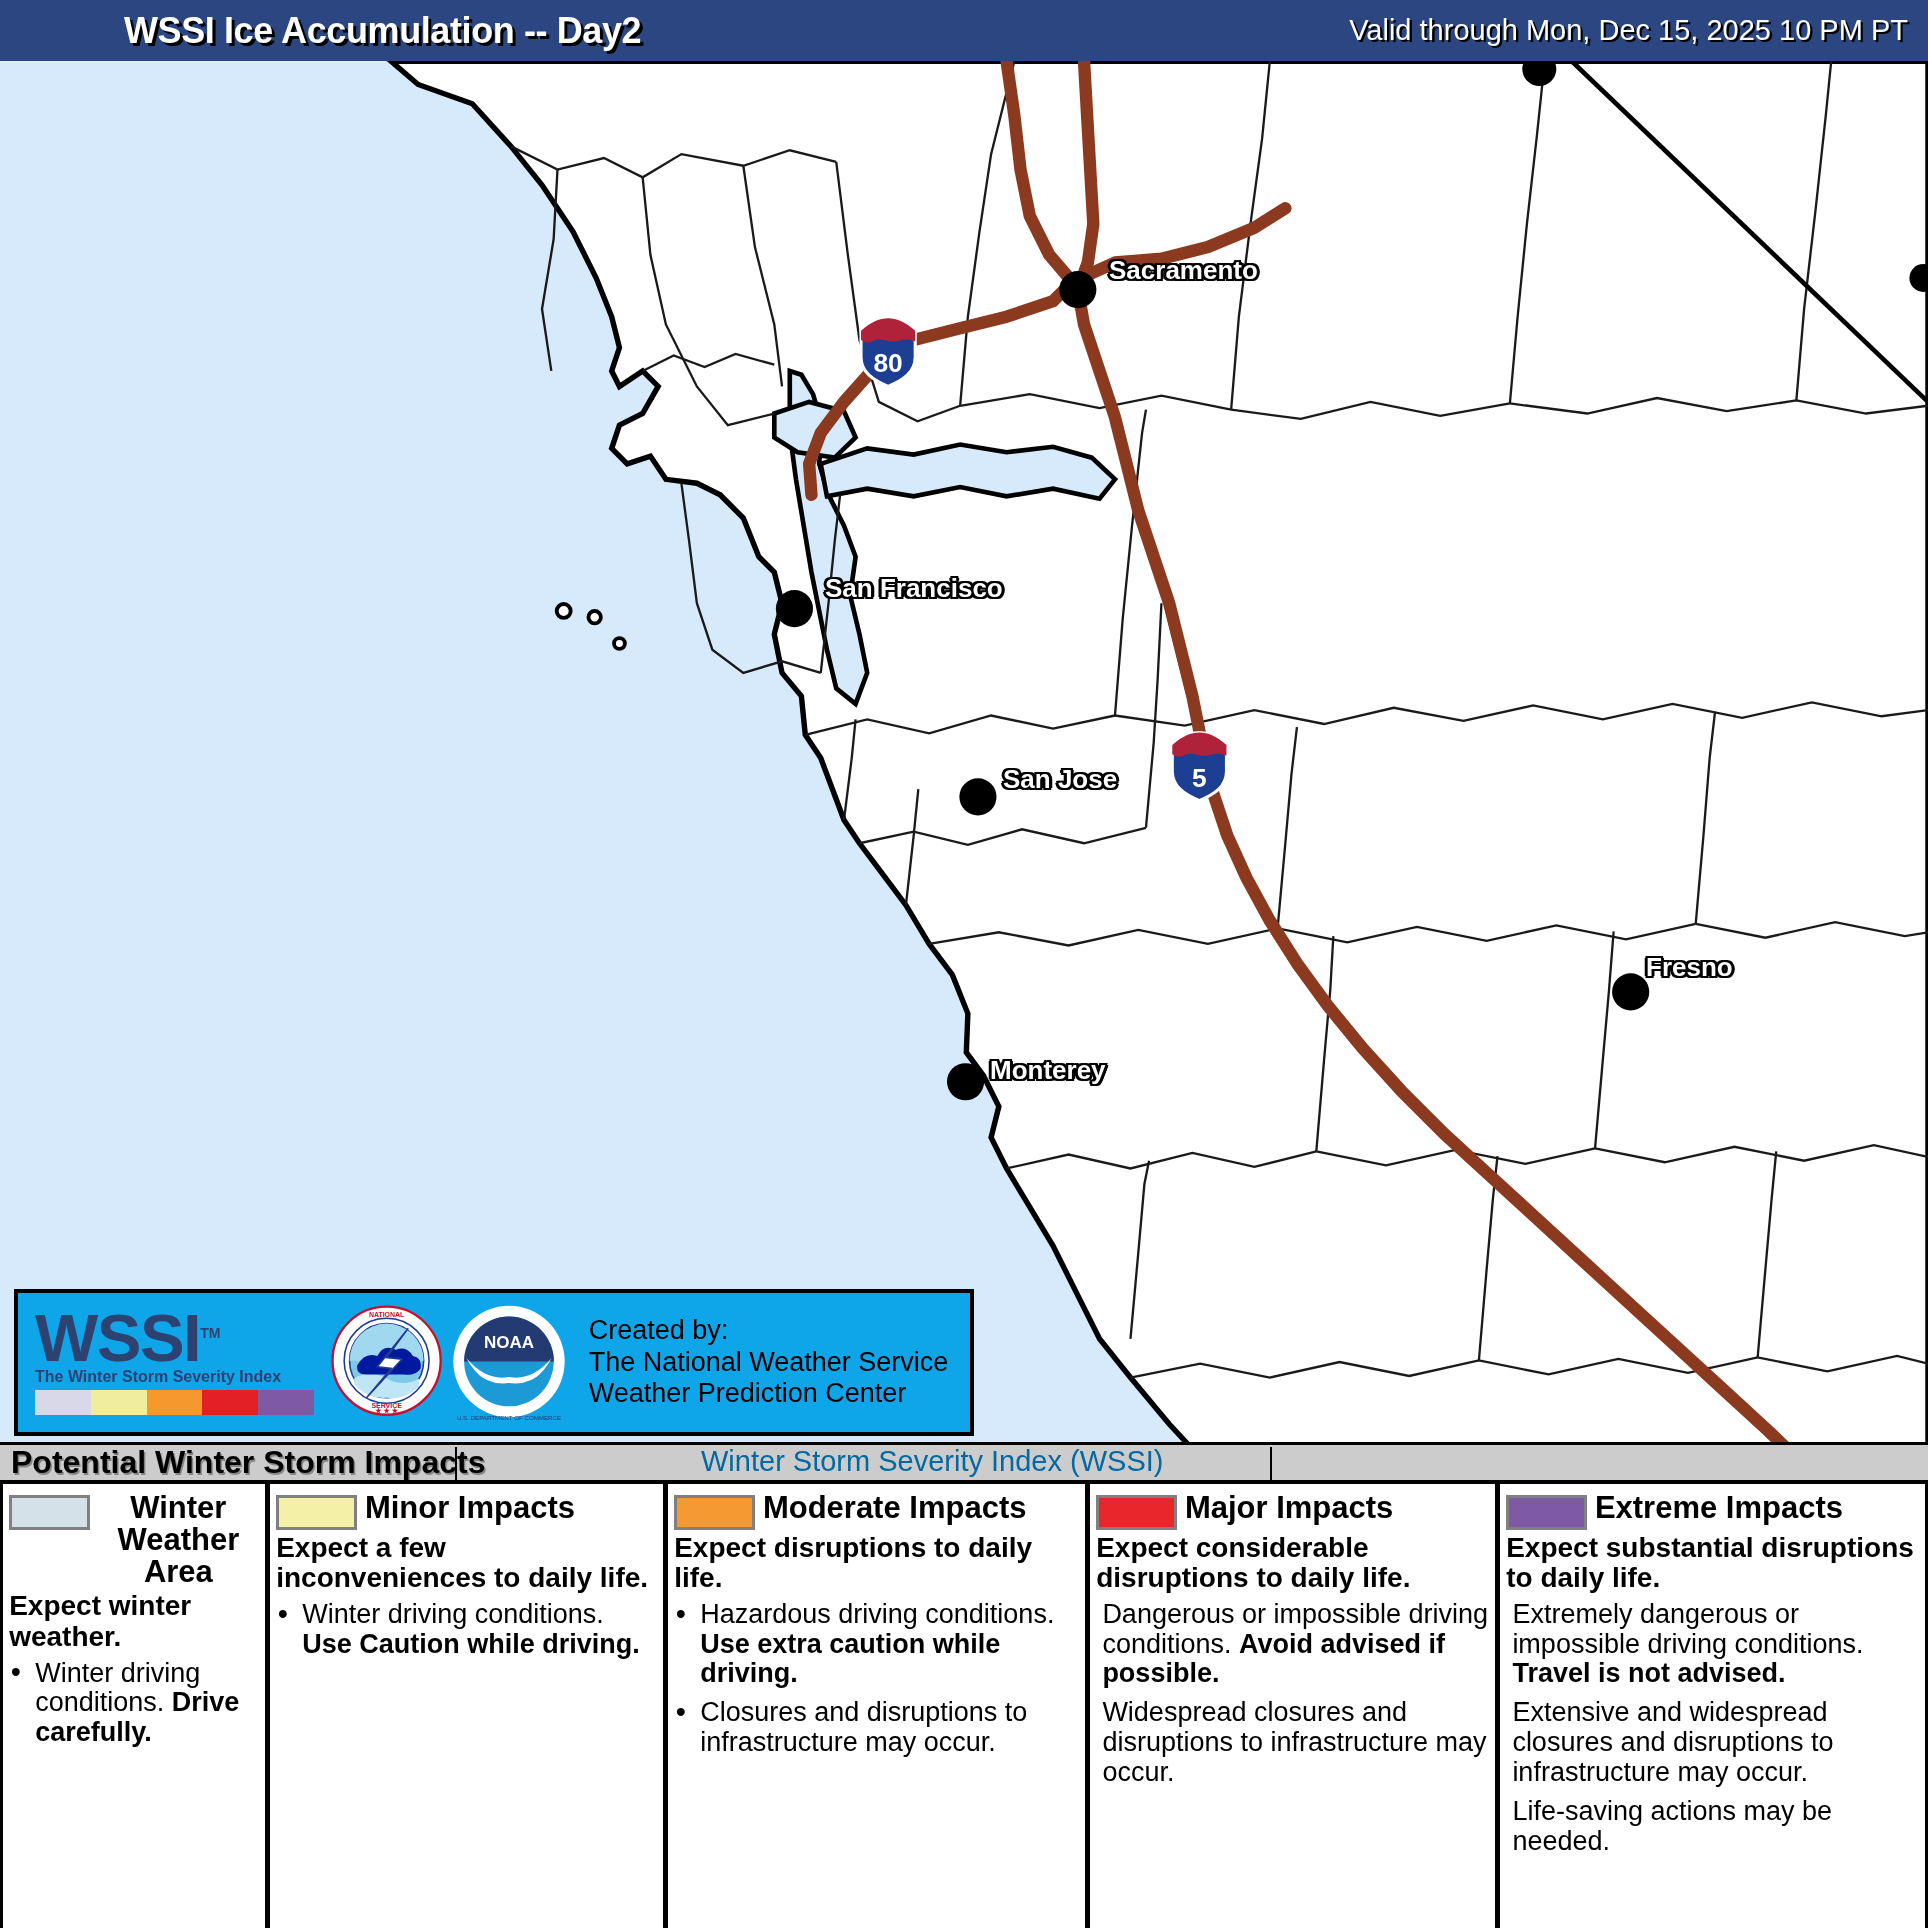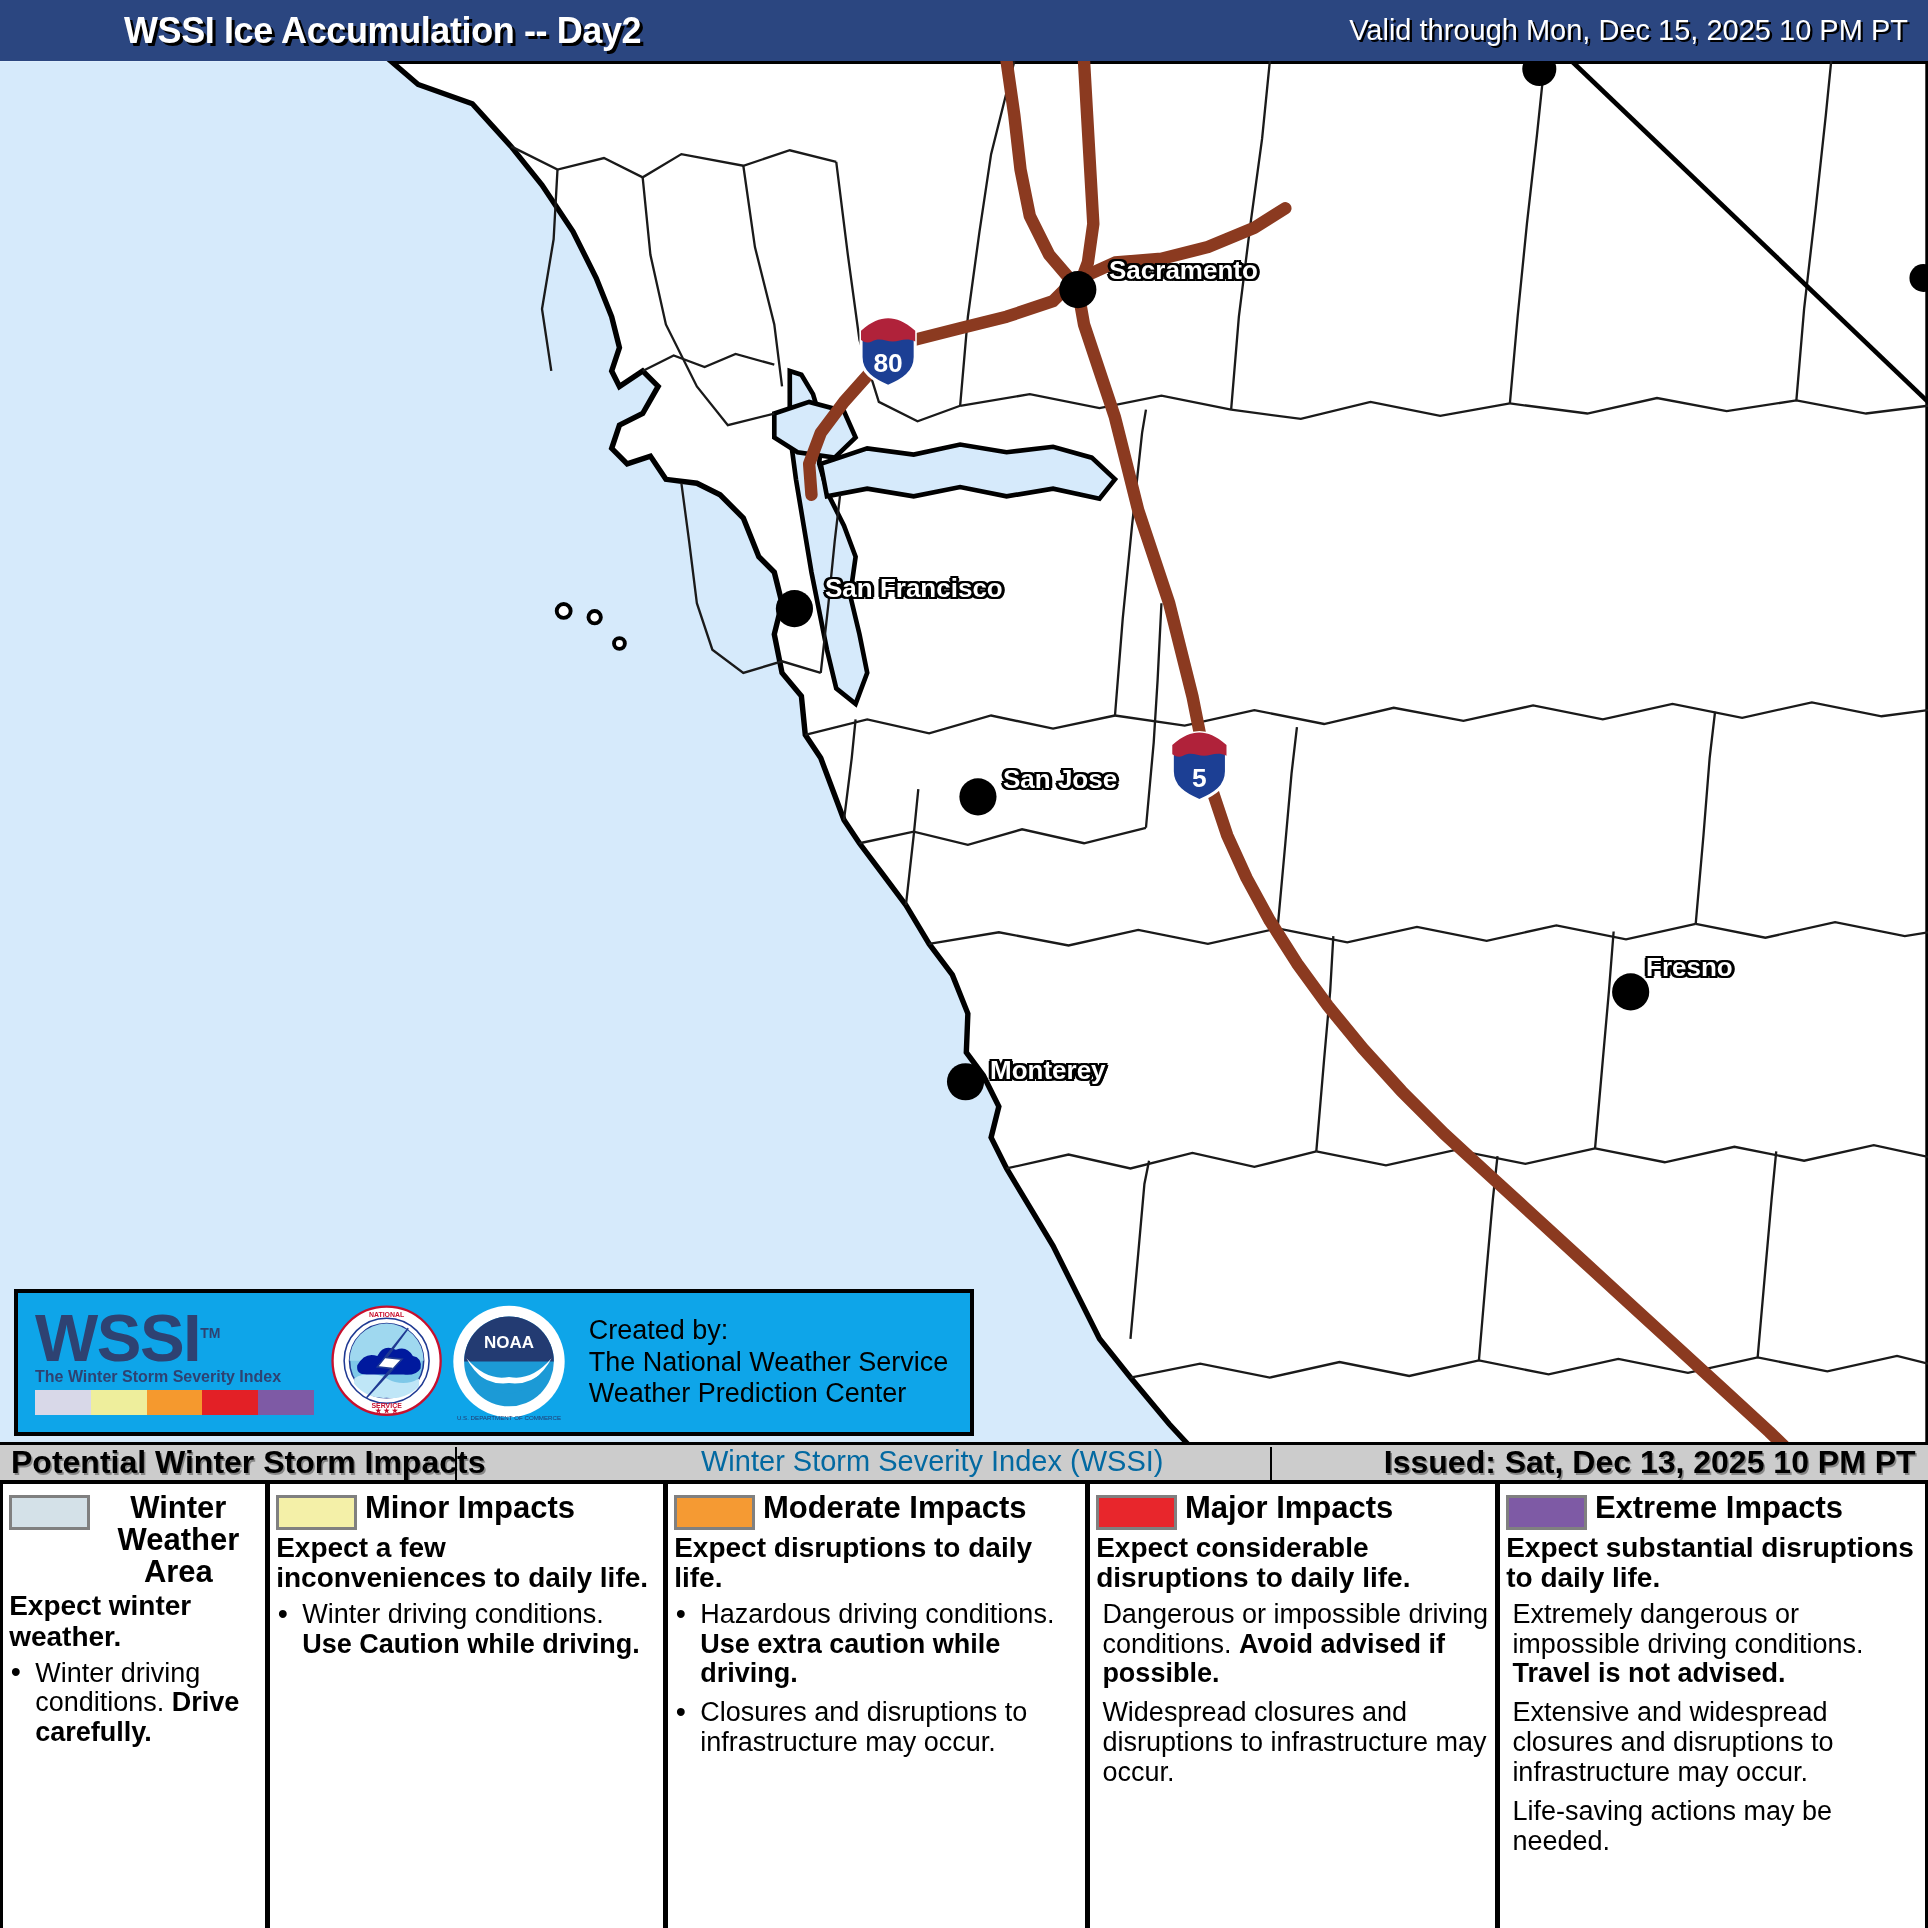--- a/index.html
+++ b/index.html
@@ -298,21 +298,20 @@
       <div>The National Weather Service</div>
       <div>Weather Prediction Center</div>
     </div>
   </div>
 
   <div id="statusbar">
     <div id="sb-div1"></div>
     <div id="sb-div2"></div>
     <div class="sb-left">Potential Winter Storm Impacts</div>
     <div class="sb-mid">Winter Storm Severity Index (WSSI)</div>
-    <div class="sb-right">Issued: Sat, Dec 13, 2025 10 PM PT</div>
   </div>
 
   <div id="legend">
 
     <div class="lcol c1">
       <div class="lhead">
         <div class="swatch" style="background:#d4e1e8;"></div>
         <div class="ltitle">Winter Weather Area</div>
       </div>
       <div class="lsummary">Expect winter weather.</div>

